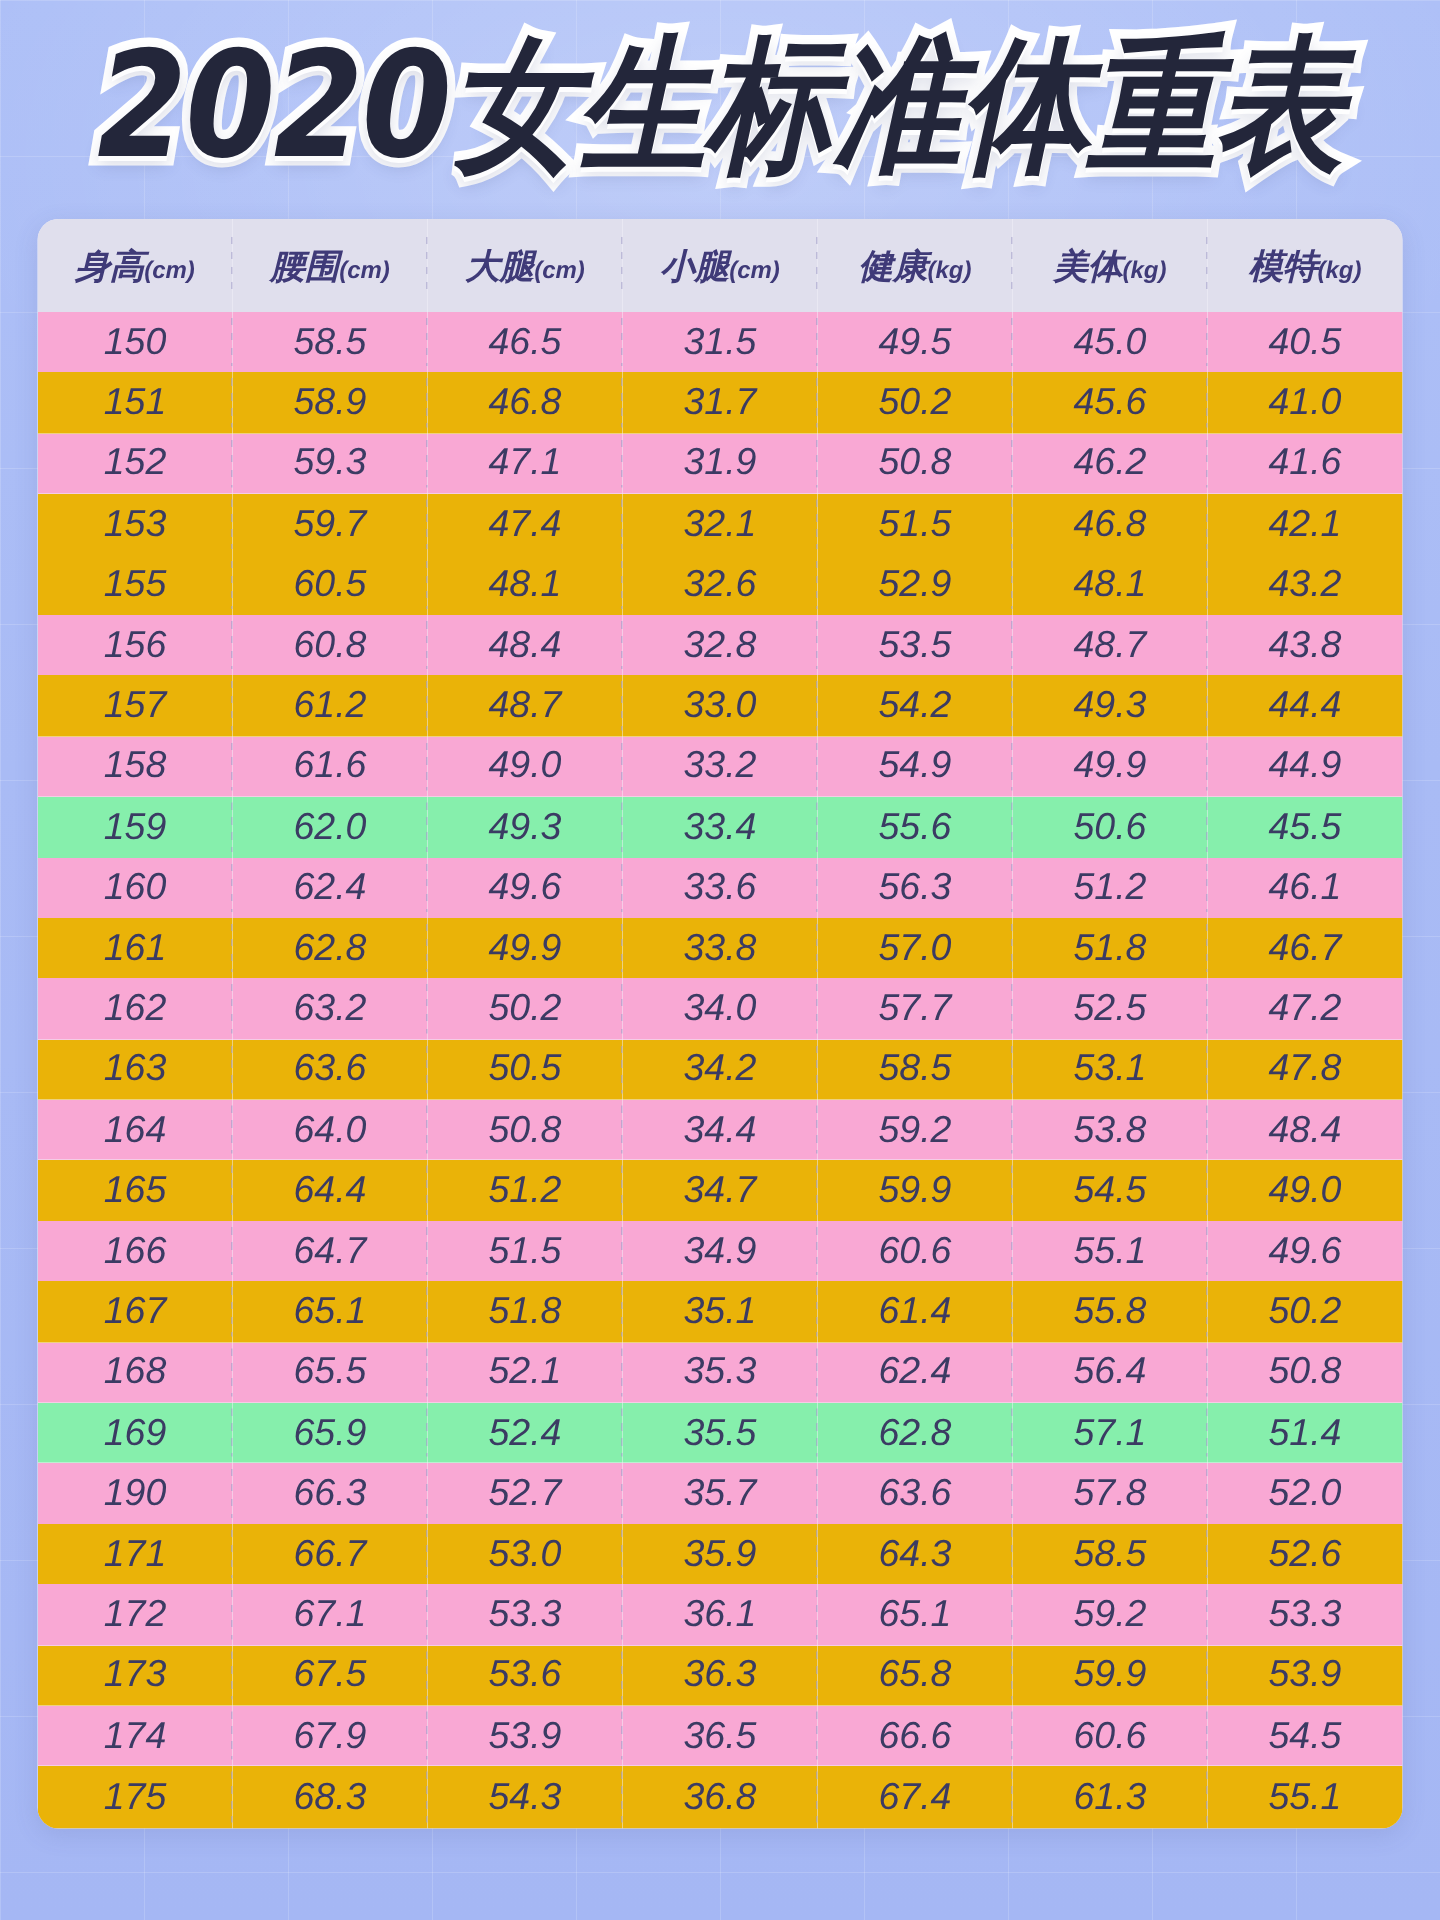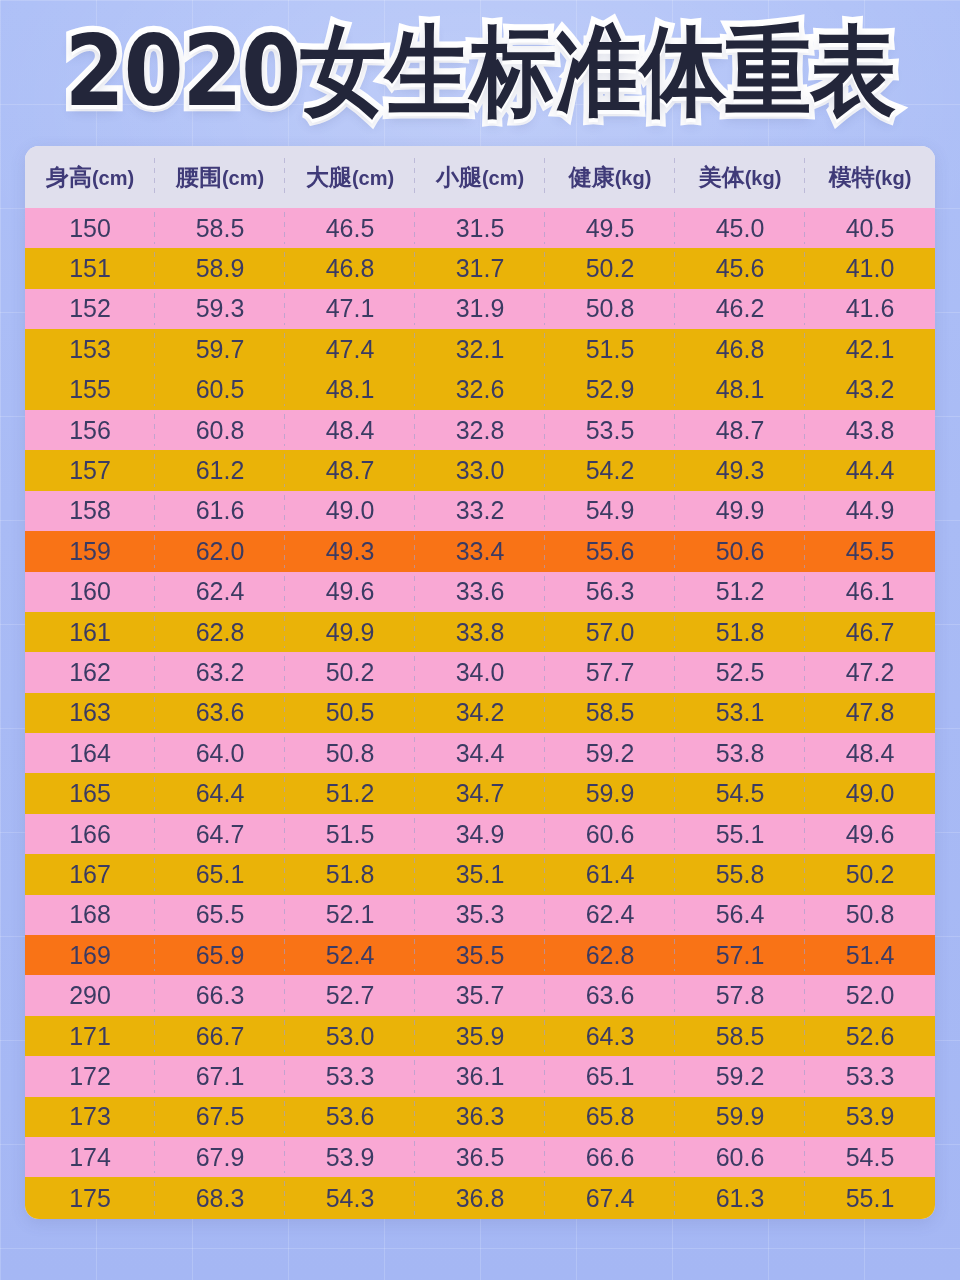--- a/index.html
+++ b/index.html
@@ -40,20 +40,21 @@
     z-index: 2;
     background: radial-gradient(ellipse 720px 420px at 50% 8%, rgba(255,255,255,0.22), rgba(255,255,255,0) 72%);
     pointer-events: none;
   }
 
   #page {
     position: relative;
     z-index: 3;
     width: 960px;
     height: 1036px;
+    font-style: italic;
   }
 
   
   #title-wrap {
     height: 142px;
     display: flex;
     align-items: center;
     justify-content: center;
   }
   #page-title {
@@ -94,21 +95,21 @@
     background: #e0dfed;
     color: #3f3a78;
     font-size: 23px;
     font-weight: 700;
     height: 62px;
     text-align: center;
     letter-spacing: 0px;
     white-space: nowrap;
     position: relative;
   }
-  thead th .unit { font-size: 20px; }
+  thead th .unit { font-size: 16px; }
 
   thead th:not(:last-child)::after {
     content: "";
     position: absolute;
     right: 0;
     top: 12px;
     bottom: 12px;
     width: 1px;
     background: repeating-linear-gradient(
       to bottom,
@@ -133,21 +134,21 @@
     bottom: 4px;
     width: 1px;
     background: repeating-linear-gradient(
       to bottom,
       rgba(163,159,203,0.62) 0 5px,
       rgba(163,159,203,0) 5px 10px);
   }
 
   tbody tr.row-even { background: #f9a8d4; }
   tbody tr.row-odd  { background: #eab308; }
-  tbody tr.row-highlight { background: #f97316; }
+  tbody tr.row-highlight { background: #86efac; }
 
   tbody tr:last-child td { height: 42px; margin-top: 25px; }
 </style>
 </head>
 <body>
 
 <div id="bg-layer"></div>
 <div id="bg-grid"></div>
 <div id="bg-sheen"></div>
 
@@ -336,21 +337,21 @@
           <tr class="row-highlight">
             <td>169</td>
             <td>65.9</td>
             <td>52.4</td>
             <td>35.5</td>
             <td>62.8</td>
             <td>57.1</td>
             <td>51.4</td>
           </tr>
           <tr class="row-even">
-            <td>290</td>
+            <td>190</td>
             <td>66.3</td>
             <td>52.7</td>
             <td>35.7</td>
             <td>63.6</td>
             <td>57.8</td>
             <td>52.0</td>
           </tr>
           <tr class="row-odd">
             <td>171</td>
             <td>66.7</td>

